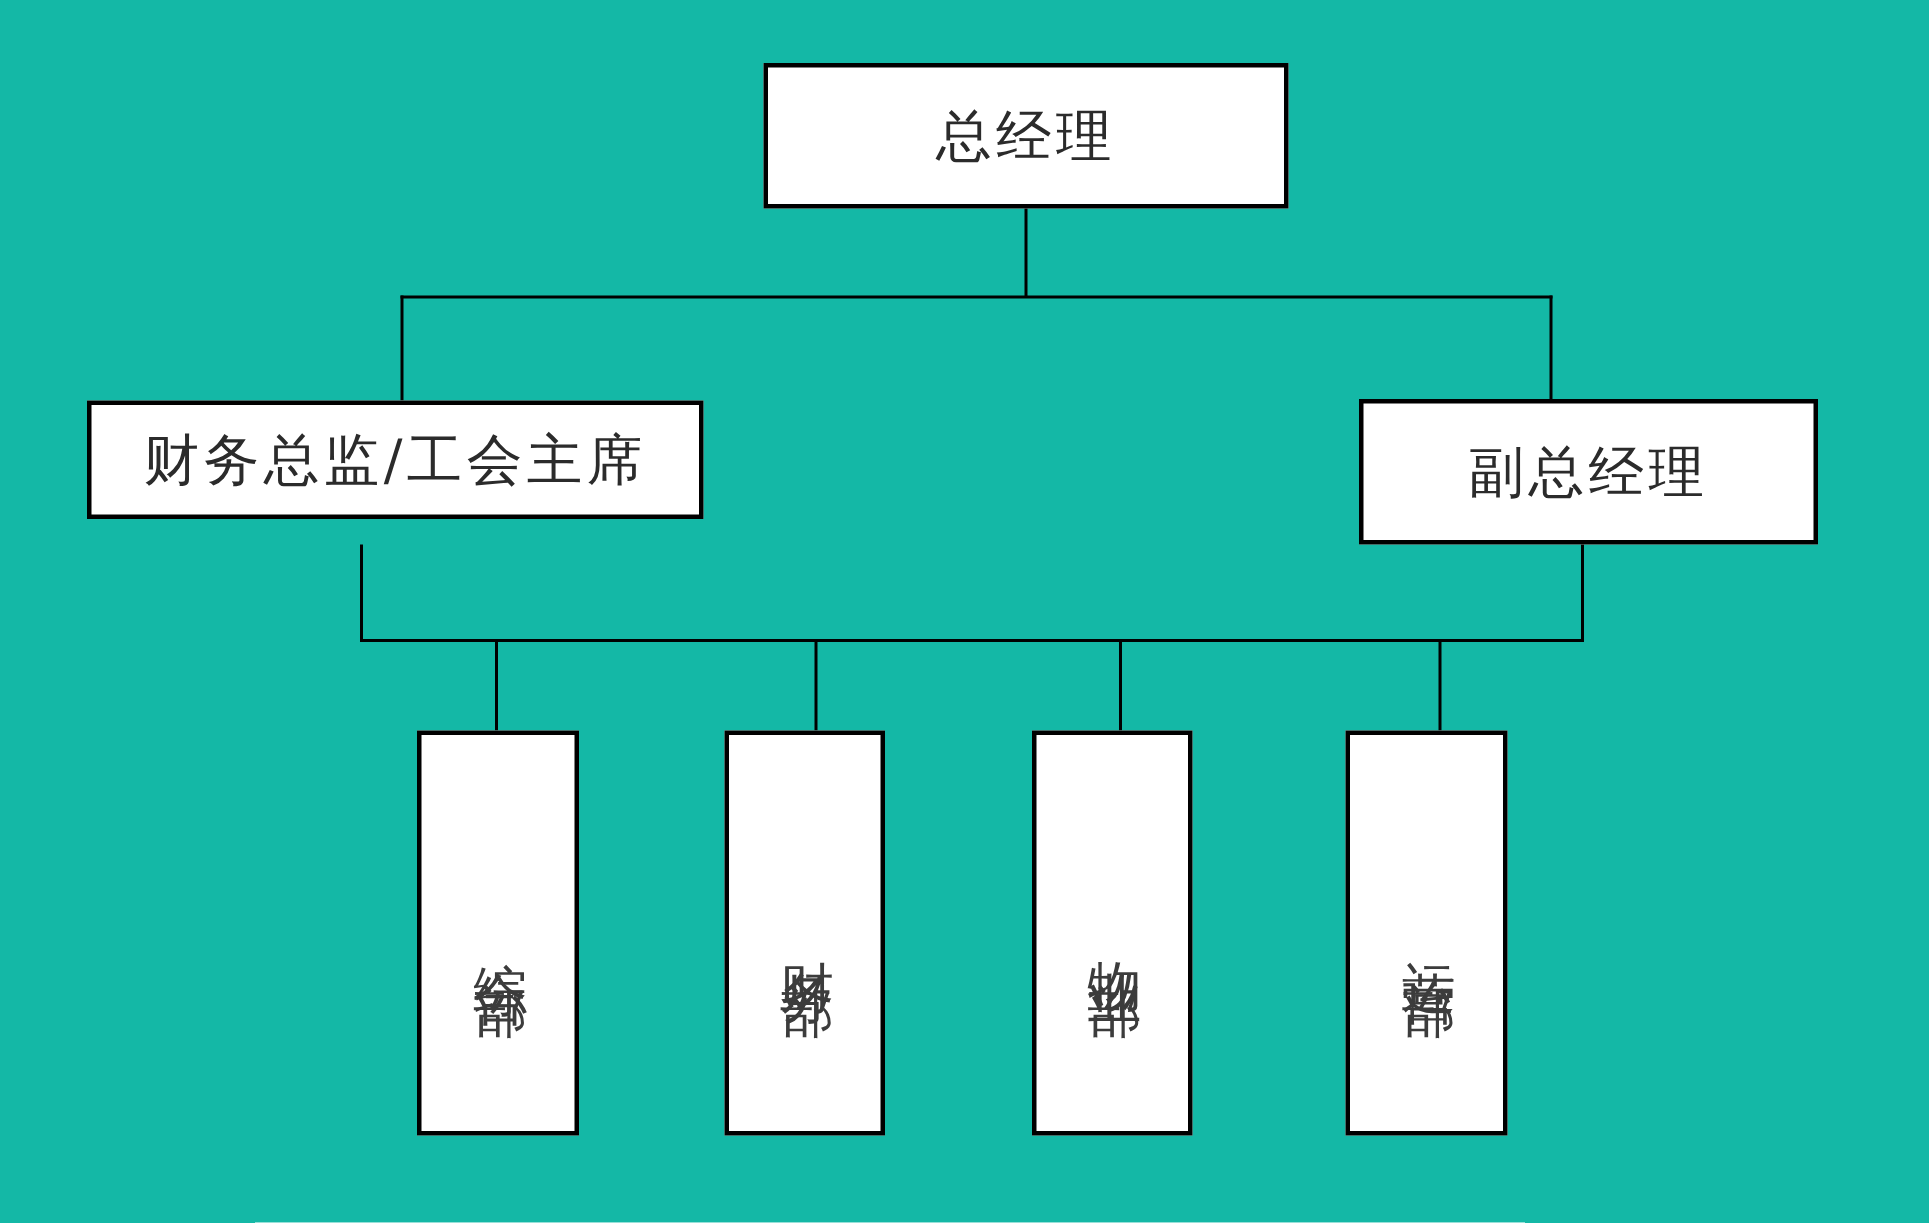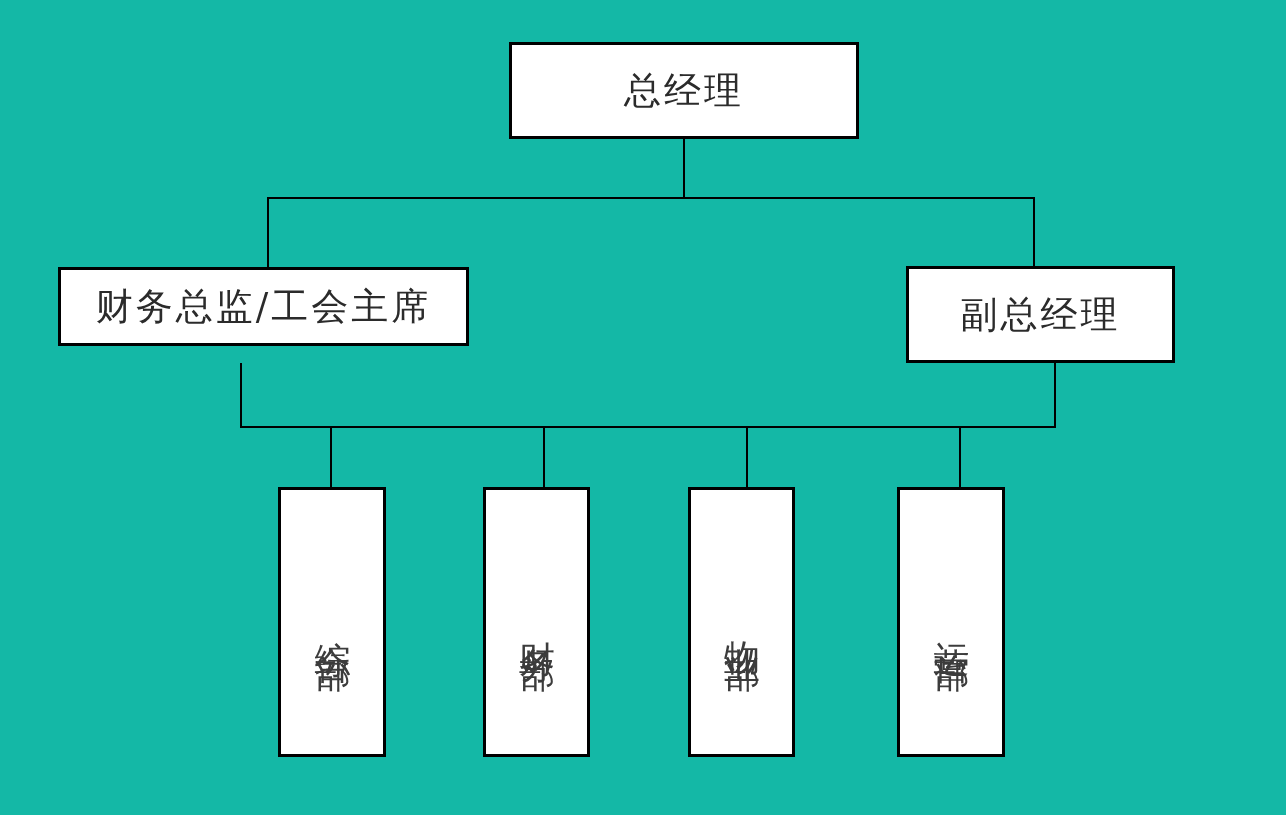--- a/index.html
+++ b/index.html
@@ -65,21 +65,21 @@
   <div class="line v" style="left:959px; top:426px; height:61px;"></div>
 
   <div class="node h-node" style="left:509px; top:42px; width:350px; height:97px;">
     <span>总经理</span>
   </div>
 
   <div class="node h-node" style="left:58px; top:267px; width:411px; height:79px;">
     <span>财务总监/工会主席</span>
   </div>
 
-  <div class="node h-node" style="left:906px; top:266px; width:269px; height:97px;">
+  <div class="node h-node" style="left:906px; top:266px; width:306px; height:97px;">
     <span>副总经理</span>
   </div>
 
   <div class="node v-node" style="left:278px; top:487px; width:108px; height:270px;">
     <span class="vtext">综合部</span>
   </div>
 
   <div class="node v-node" style="left:483px; top:487px; width:107px; height:270px;">
     <span class="vtext">财务部</span>
   </div>

